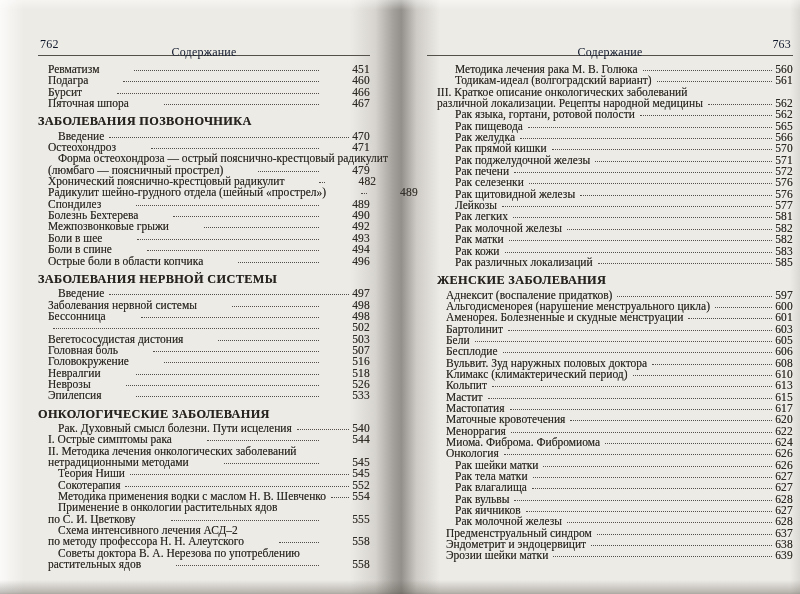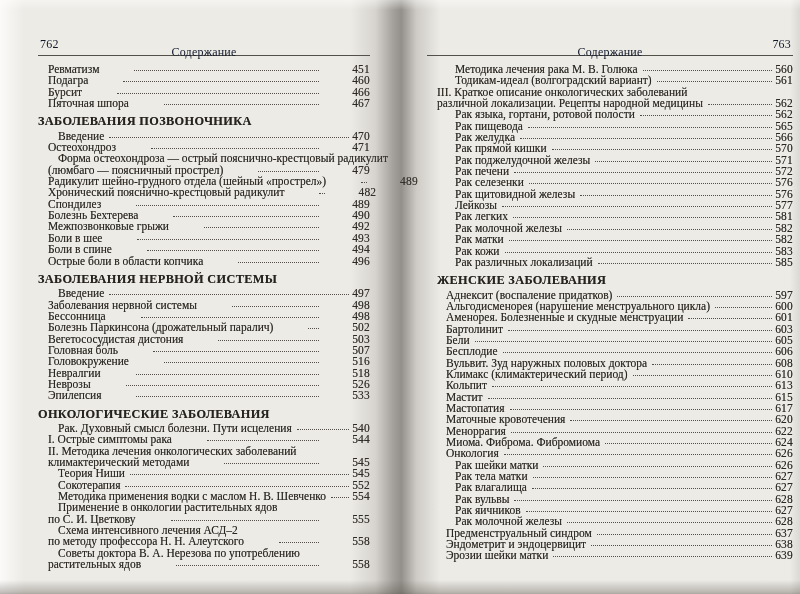--- a/index.html
+++ b/index.html
@@ -186,30 +186,30 @@
         </div>
         <div class="row entry ind-2">
           <span class="etext">Форма остеохондроза — острый пояснично-крестцовый радикулит</span>
         </div>
         <div class="row entry ind-1">
           <span class="etext">(люмбаго — поясничный прострел)</span>
           <span class="dots"></span>
           <span class="pnum">479</span>
         </div>
         <div class="row entry ind-1">
+          <span class="etext">Хронический пояснично-крестцовый радикулит</span>
+          <span class="dots"></span>
+          <span class="pnum">482</span>
+        </div>
+        <div class="row entry ind-1">
           <span class="etext">Радикулит шейно-грудного отдела (шейный «прострел»)</span>
           <span class="dots"></span>
           <span class="pnum">489</span>
         </div>
         <div class="row entry ind-1">
-          <span class="etext">Хронический пояснично-крестцовый радикулит</span>
-          <span class="dots"></span>
-          <span class="pnum">482</span>
-        </div>
-        <div class="row entry ind-1">
           <span class="etext">Спондилез</span>
           <span class="dots"></span>
           <span class="pnum">489</span>
         </div>
         <div class="row entry ind-1">
           <span class="etext">Болезнь Бехтерева</span>
           <span class="dots"></span>
           <span class="pnum">490</span>
         </div>
         <div class="row entry ind-1">
@@ -242,21 +242,20 @@
           <span class="etext">Заболевания нервной системы</span>
           <span class="dots"></span>
           <span class="pnum">498</span>
         </div>
         <div class="row entry ind-1">
           <span class="etext">Бессонница</span>
           <span class="dots"></span>
           <span class="pnum">498</span>
         </div>
         <div class="row entry ind-1">
-          <span class="etext">Болезнь Паркинсона (дрожательный паралич)</span>
           <span class="dots"></span>
           <span class="pnum">502</span>
         </div>
         <div class="row entry ind-1">
           <span class="etext">Вегетососудистая дистония</span>
           <span class="dots"></span>
           <span class="pnum">503</span>
         </div>
         <div class="row entry ind-1">
           <span class="etext">Головная боль</span>
@@ -291,21 +290,21 @@
         </div>
         <div class="row entry ind-1">
           <span class="etext">I. Острые симптомы рака</span>
           <span class="dots"></span>
           <span class="pnum">544</span>
         </div>
         <div class="row entry ind-1">
           <span class="etext">II. Методика лечения онкологических заболеваний</span>
         </div>
         <div class="row entry ind-1">
-          <span class="etext">климактерический методами</span>
+          <span class="etext">нетрадиционными методами</span>
           <span class="dots"></span>
           <span class="pnum">545</span>
         </div>
         <div class="row entry ind-2">
           <span class="etext">Теория Ниши</span>
           <span class="dots"></span>
           <span class="pnum">545</span>
         </div>
         <div class="row entry ind-2">
           <span class="etext">Сокотерапия</span>

